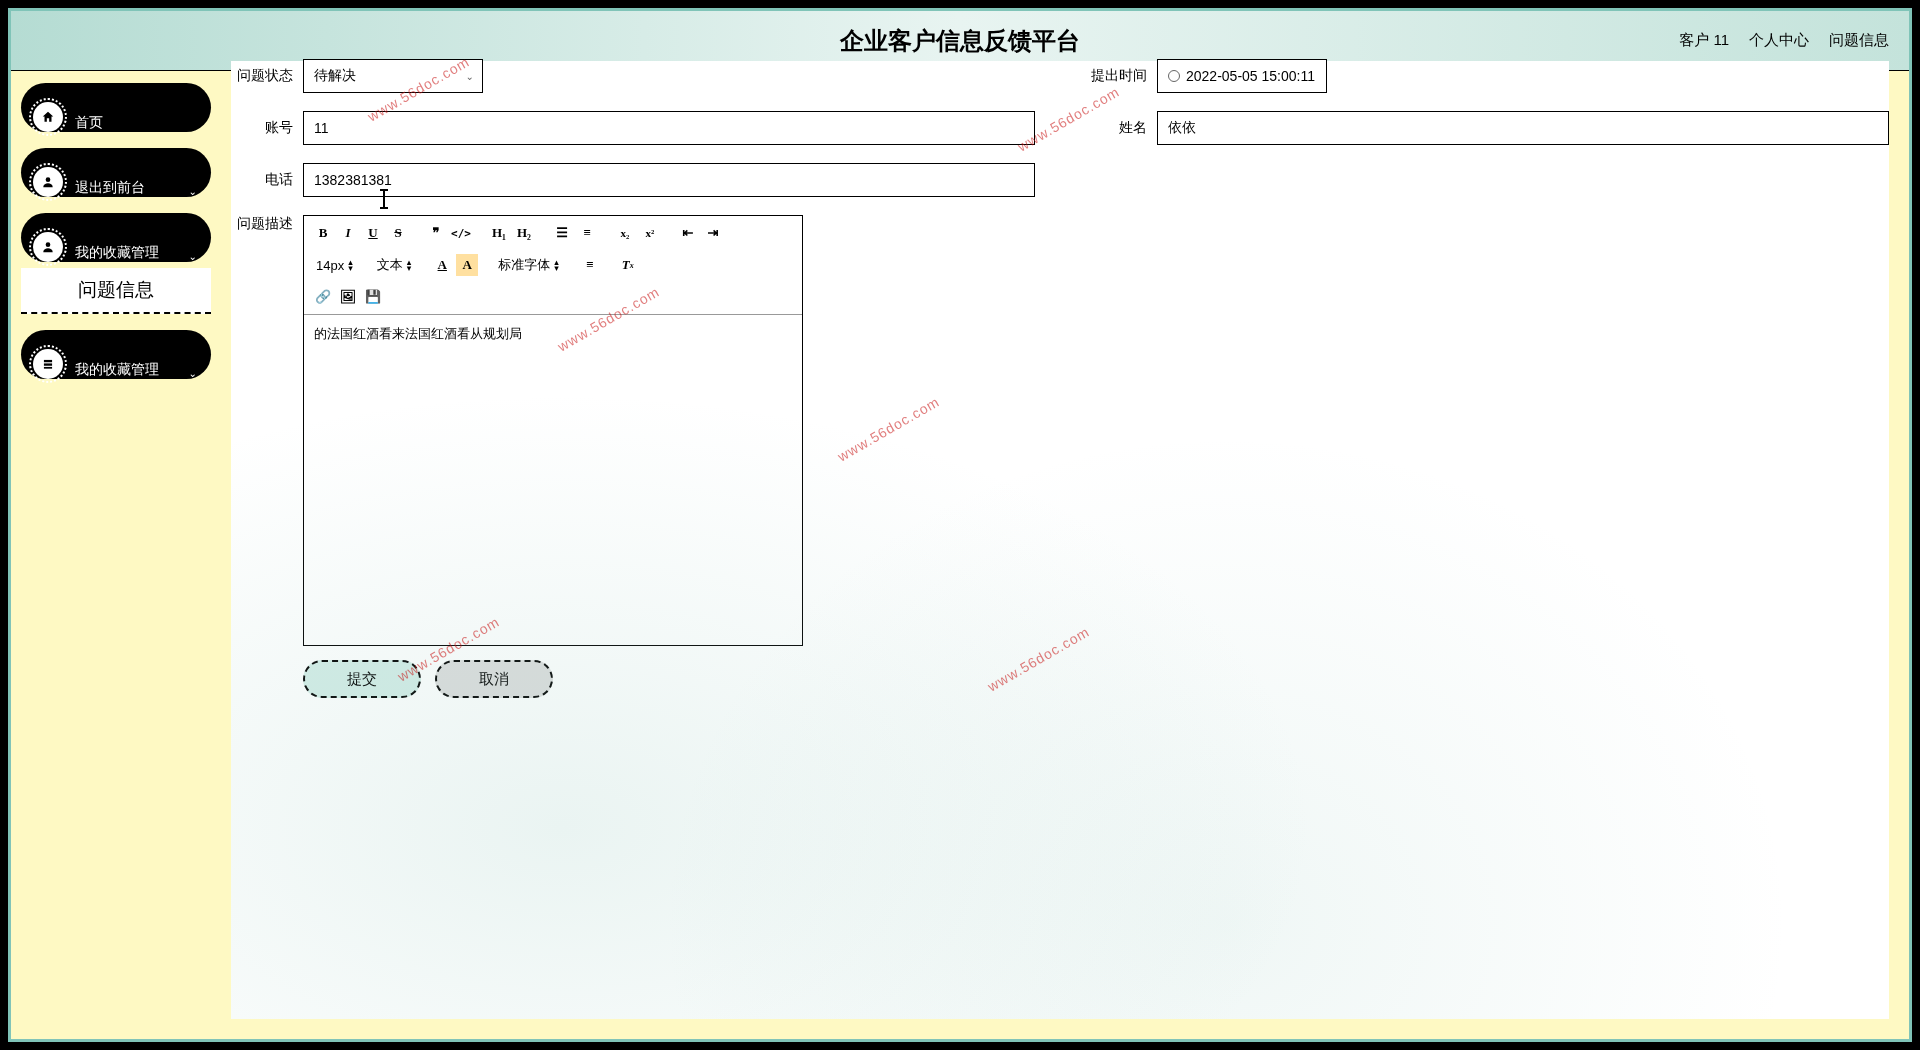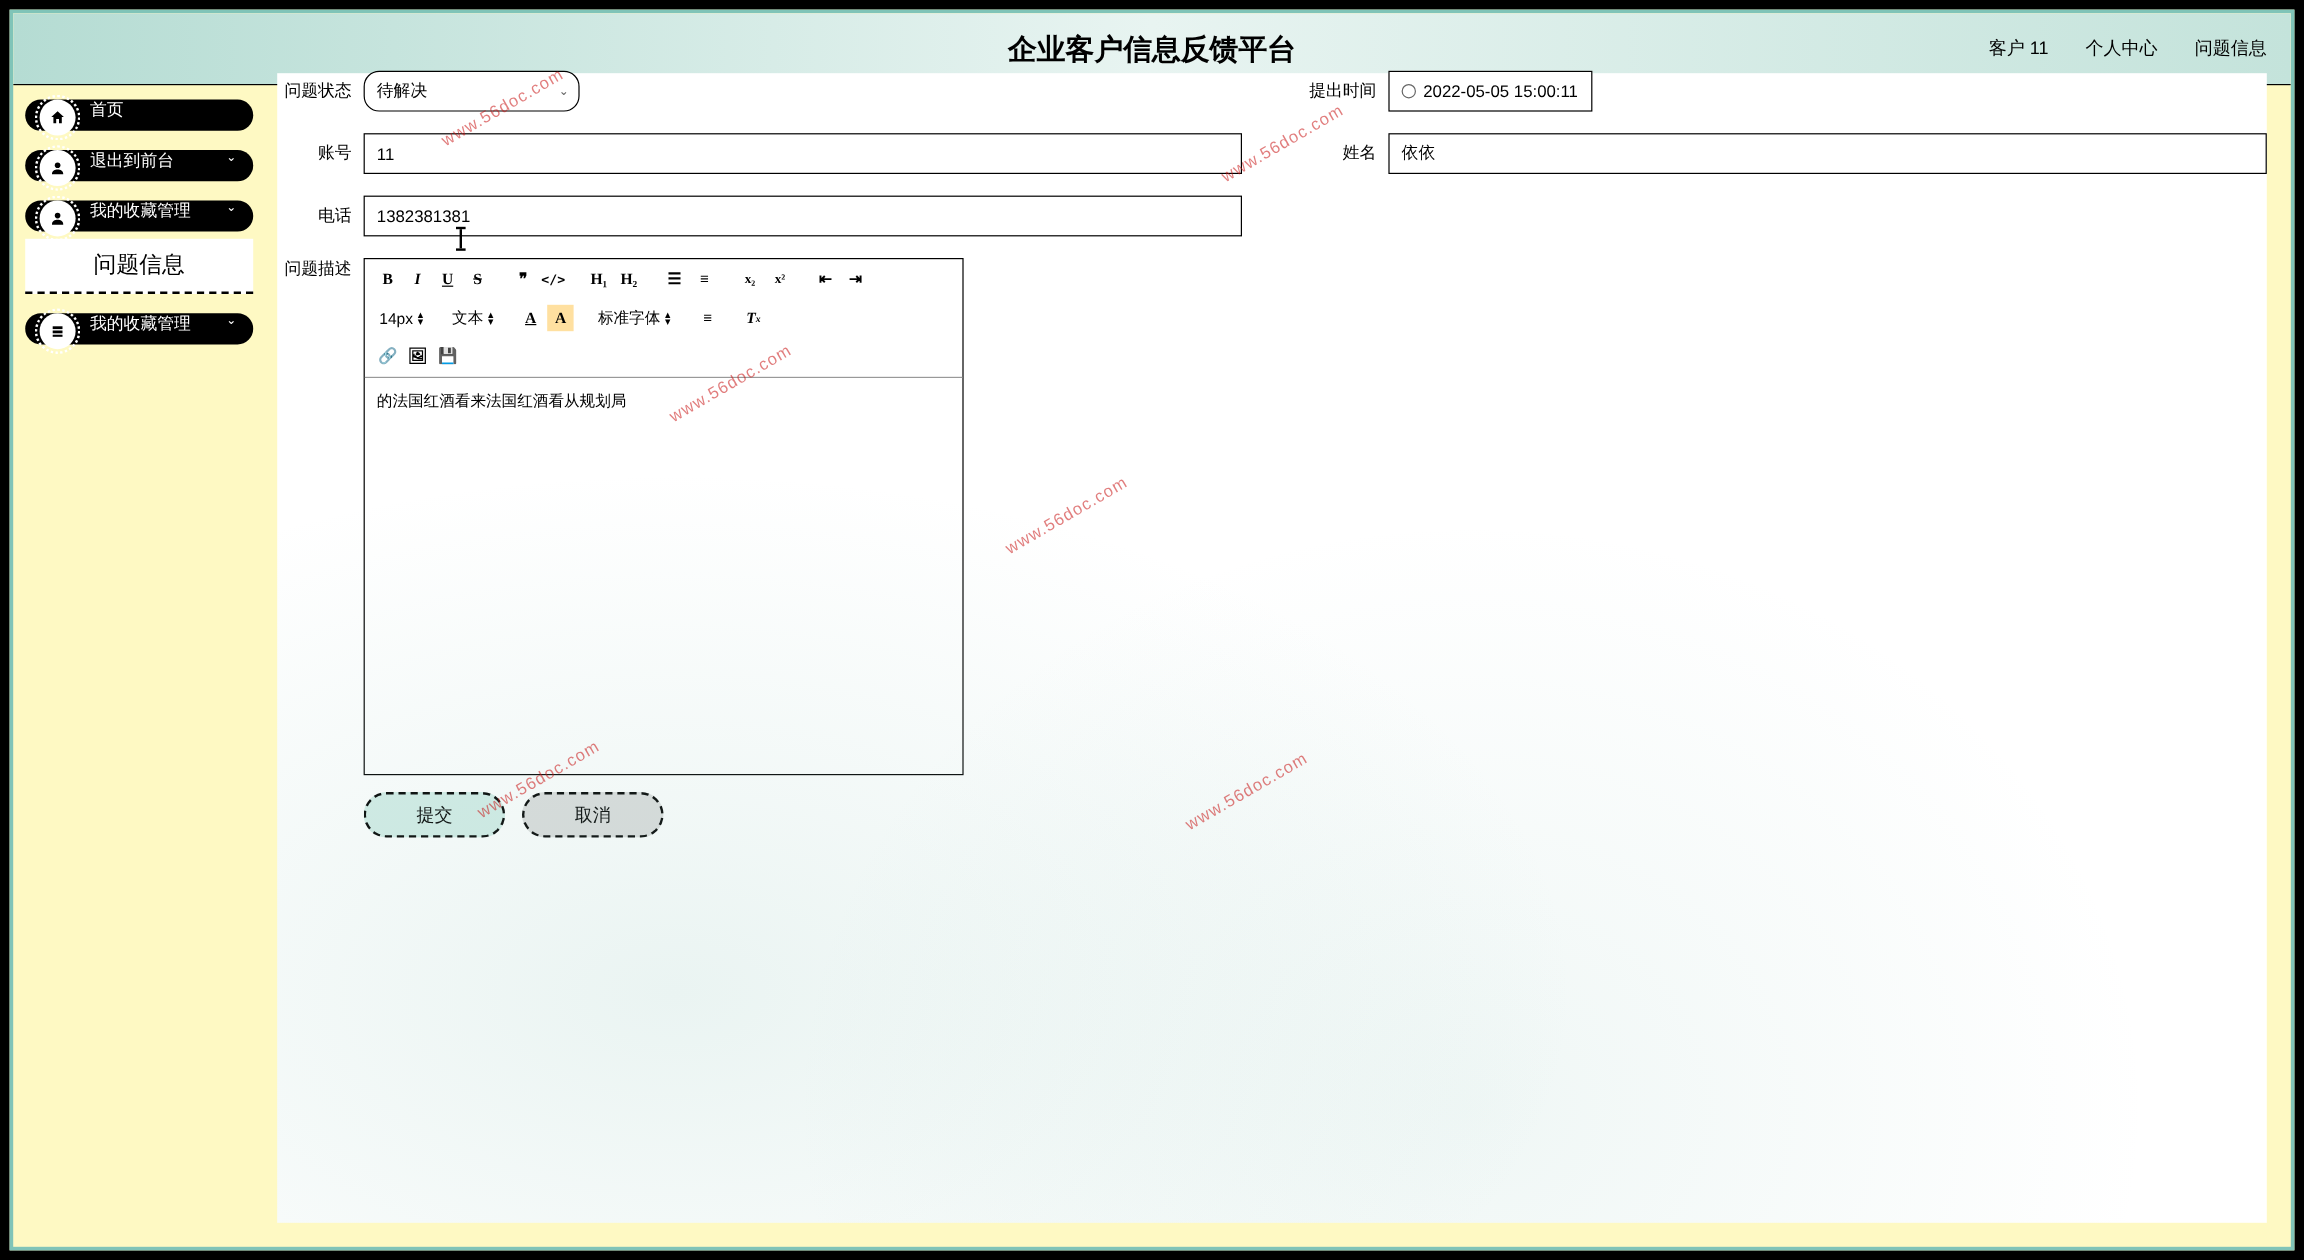--- a/index.html
+++ b/index.html
@@ -1,35 +1,35 @@
 <!DOCTYPE html>
 <html><head>
   <meta charset="utf-8">
   <style>
     * { margin: 0; padding: 0; box-sizing: border-box; }
     body { font-family: "Microsoft YaHei", Arial, sans-serif; background: #000; width: 1500px; height: 820px; overflow: hidden; }
     .outer-frame { position: absolute; left: 8px; top: 8px; right: 8px; bottom: 8px; border: 3px solid #80c4b8; background: #fef9c3; overflow: hidden; }
     .header { height: 60px; background: linear-gradient(to right, #b5dcd3 0%, #e8f4f1 50%, #c4e3db 100%); display: flex; align-items: center; border-bottom: 1px solid #000; position: relative; }
     .title { position: absolute; left: 50%; transform: translateX(-50%); font-size: 24px; font-weight: 900; color: #000; }
-    .header-right { position: absolute; right: 20px; display: flex; gap: 31px; font-size: 15px; color: #000; }
+    .header-right { position: absolute; right: 20px; display: flex; gap: 20px; font-size: 15px; color: #000; }
     .header-right span { cursor: pointer; }
     .sidebar { position: absolute; left: 10px; top: 72px; width: 190px; }
-    .nav-pill { background: #000; color: #fff; border-radius: 30px; height: 26px; display: flex; align-items: flex-start; padding: 0 12px; margin-bottom: 16px; font-size: 14px; cursor: pointer; position: relative; }
+    .nav-pill { background: #000; color: #fff; border-radius: 30px; height: 49px; display: flex; align-items: flex-end; padding: 0 12px; margin-bottom: 16px; font-size: 14px; cursor: pointer; position: relative; }
     .nav-icon { width: 30px; height: 30px; border-radius: 50%; background: #fff; margin-right: 12px; display: flex; align-items: center; justify-content: center; position: relative; }
     .nav-icon::before { content: ""; position: absolute; inset: -4px; border-radius: 50%; border: 2px dotted #fff; }
     .nav-icon svg { width: 14px; height: 14px; fill: #000; }
     .chevron { position: absolute; right: 14px; font-size: 10px; color: #fff; }
     .sub-item { background: #fff; color: #000; font-size: 19px; padding: 9px 0; text-align: center; margin: -10px 0 16px 0; border-bottom: 2px dashed #000; cursor: pointer; }
     .content { position: absolute; left: 220px; right: 20px; top: 50px; bottom: 20px; background: #fff; overflow: visible; }
     .content-bg { position: absolute; inset: 0; background: radial-gradient(ellipse at 20% 80%, rgba(150,200,190,0.2) 0%, transparent 40%), radial-gradient(ellipse at 60% 90%, rgba(150,200,190,0.15) 0%, transparent 40%); pointer-events: none; }
     .form-grid { display: grid; grid-template-columns: 1fr 1fr; gap: 18px 50px; padding-top: 4px; }
     .field { display: flex; align-items: center; }
     .field-label { width: 62px; text-align: right; font-size: 14px; color: #000; margin-right: 10px; }
     .field-input { flex: 1; height: 34px; border: 1px solid #000; padding: 0 10px; font-size: 14px; background: #fff; display: flex; align-items: center; }
-    .field-input.select { position: relative; border-radius: 13px; }
+    .field-input.select { position: relative; }
     .sel-arrow { position: absolute; right: 8px; font-size: 10px; color: #666; }
     .desc-row { display: flex; margin-top: 18px; }
     .editor-wrap { width: 500px; border: 1px solid #000; background: #fff; }
     .toolbar { padding: 6px 8px; border-bottom: 1px solid #999; display: flex; flex-wrap: wrap; align-items: center; gap: 3px; font-size: 13px; }
     .tb-btn { width: 22px; height: 22px; display: inline-flex; align-items: center; justify-content: center; cursor: pointer; font-weight: bold; font-family: Georgia, serif; }
     .tb-sep { width: 10px; }
     .tb-drop { display: inline-flex; align-items: center; gap: 4px; padding: 0 4px; cursor: pointer; font-size: 13px; }
     .tb-drop .spin { font-size: 9px; line-height: 6px; display: flex; flex-direction: column; }
     .editor-body { min-height: 330px; padding: 10px; font-size: 13px; color: #000; }
     .btn-row { margin-top: 14px; margin-left: 72px; display: flex; gap: 14px; }

